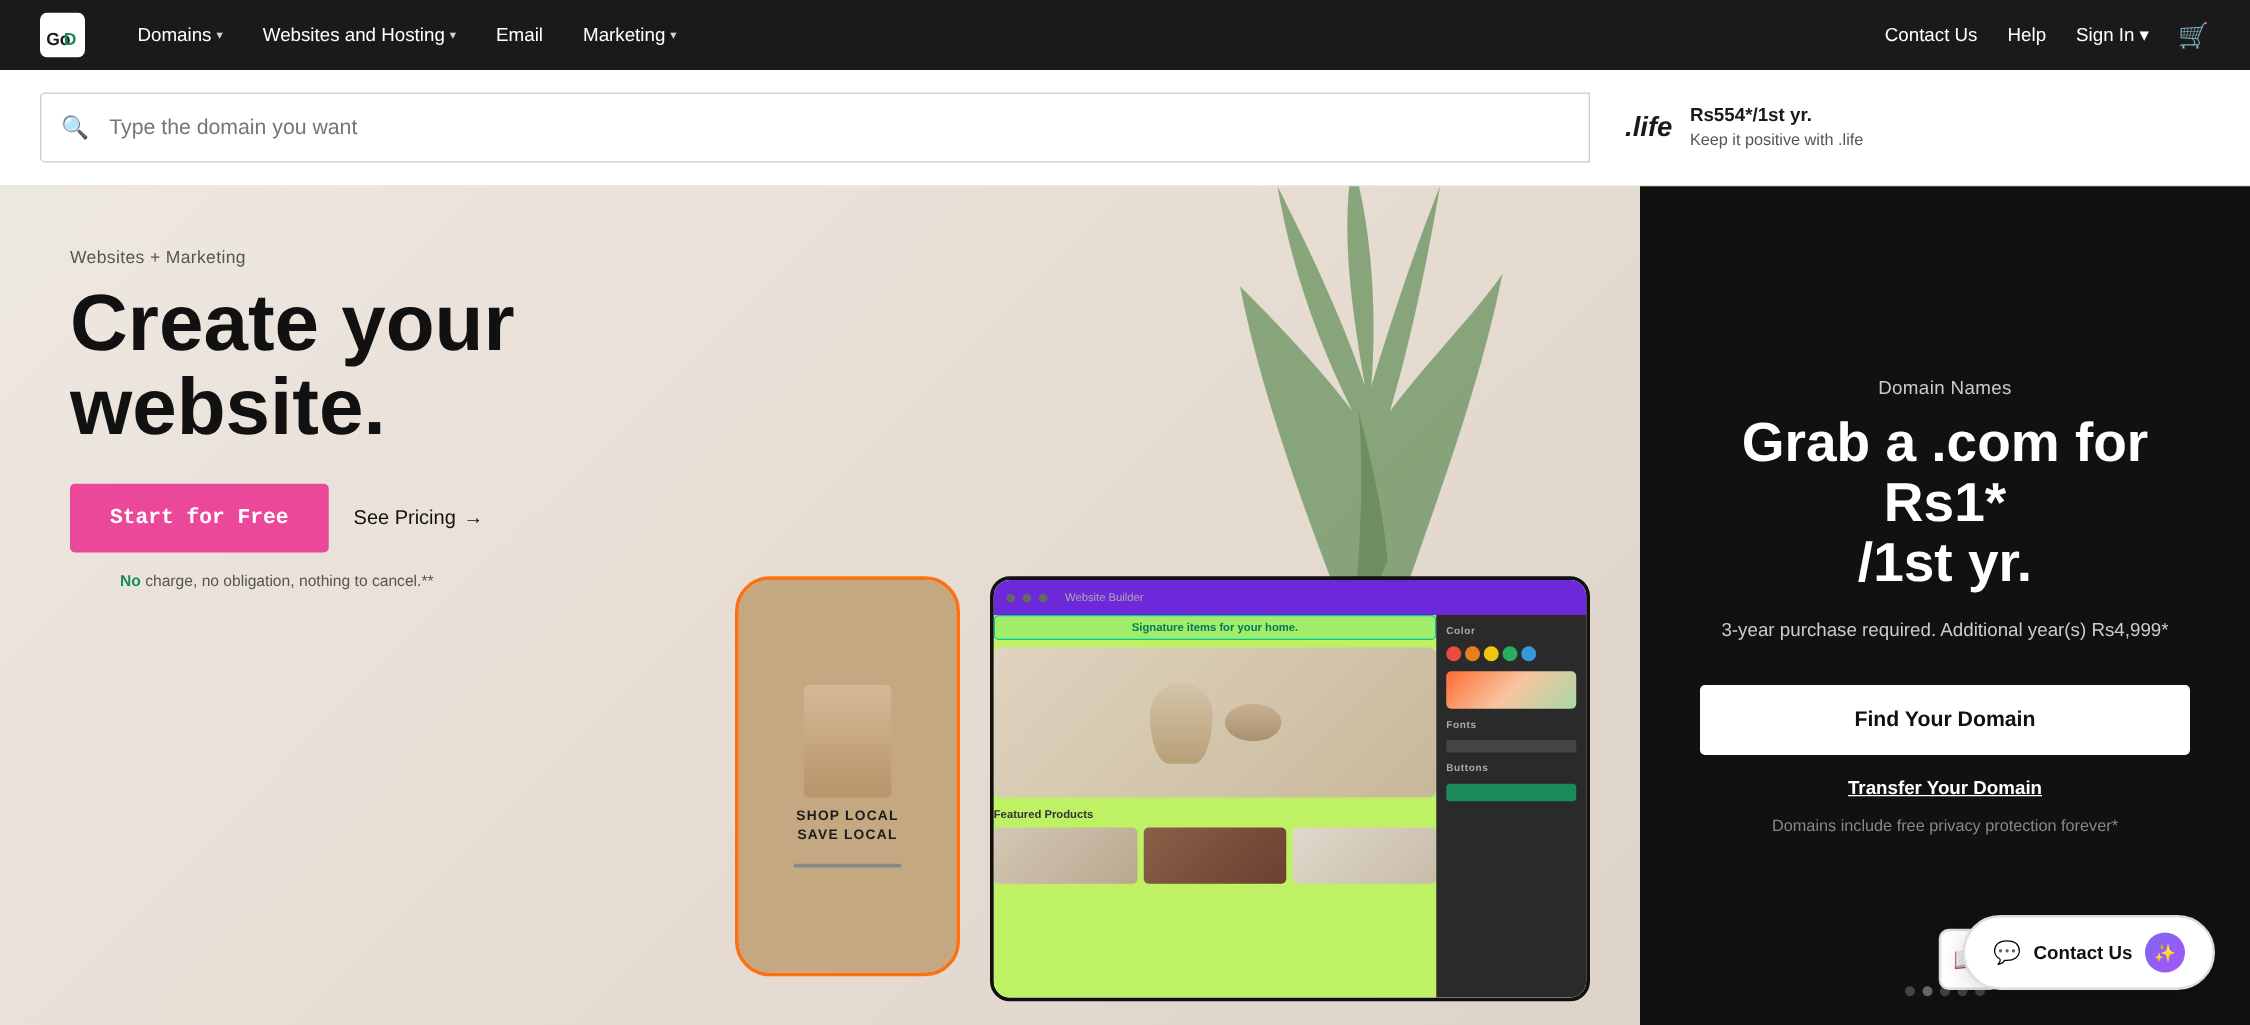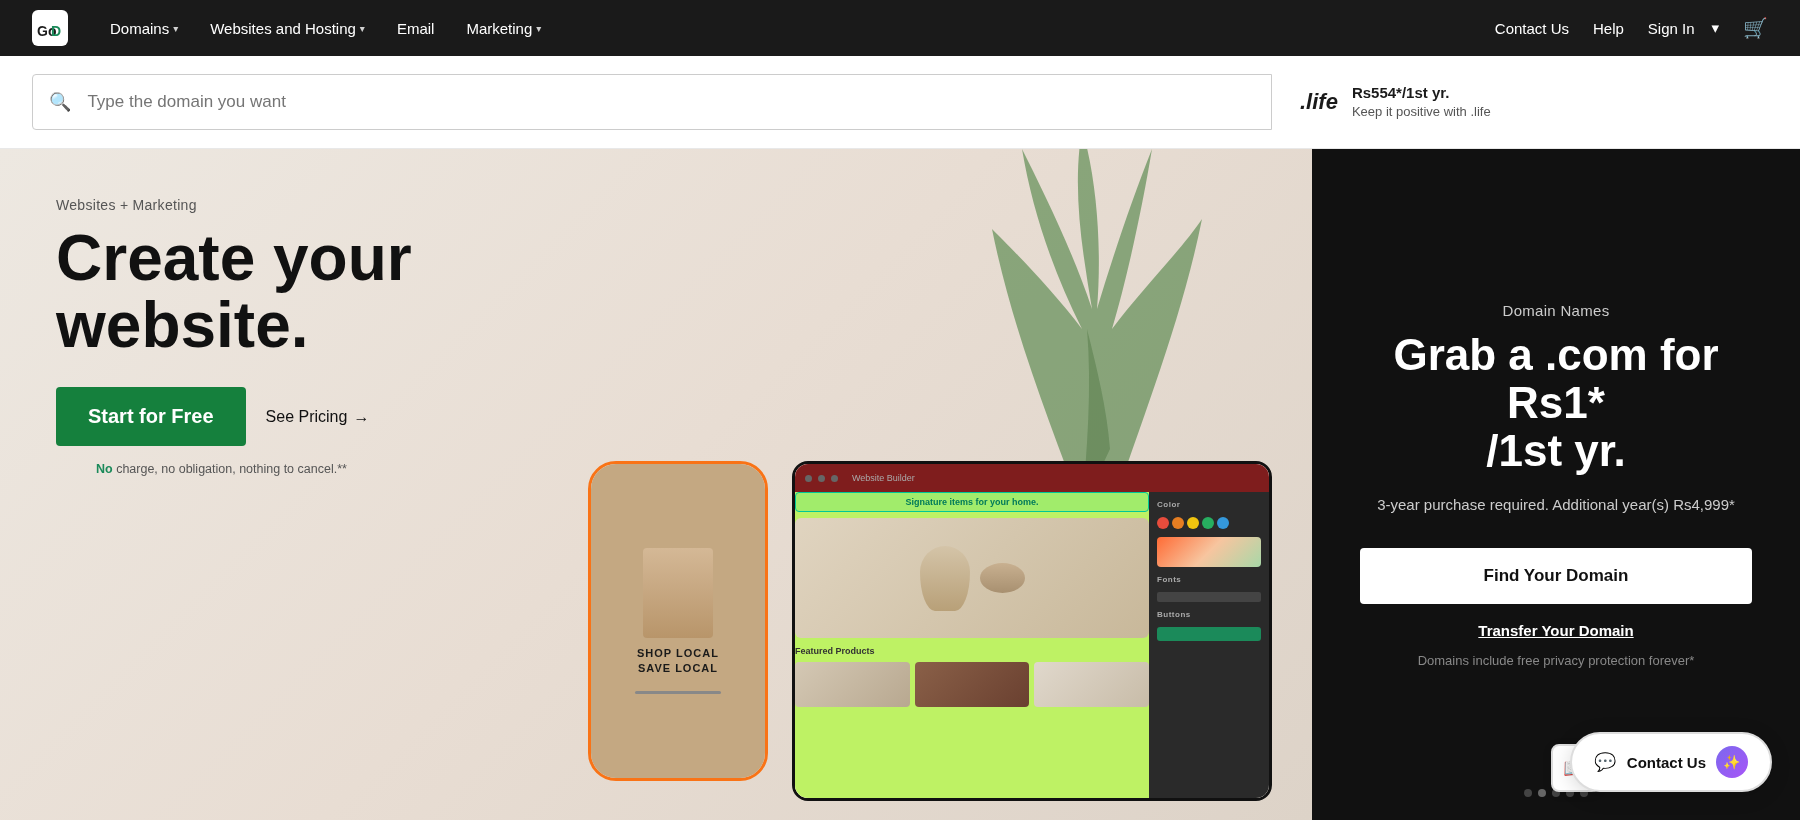--- a/index.html
+++ b/index.html
@@ -55,21 +55,21 @@
       font-size: 15px;
       cursor: pointer;
       white-space: nowrap;
     }
     .sign-in-btn {
       color: #fff;
       font-size: 15px;
       cursor: pointer;
       display: flex;
       align-items: center;
-      gap: 17px;
+      gap: 4px;
     }
     .cart-icon {
       color: #fff;
       font-size: 20px;
       cursor: pointer;
     }
 
     
     .search-section {
       background: #fff;
@@ -178,29 +178,30 @@
       margin-bottom: 28px;
       max-width: 420px;
     }
     .hero-buttons {
       display: flex;
       align-items: center;
       gap: 20px;
       margin-bottom: 16px;
     }
     .start-free-btn {
-      background: #15803d;
+      background: #ec4899;
       color: #fff;
       border: none;
       padding: 18px 32px;
-      font-size: 20px;
+      font-size: 17px;
       font-weight: 600;
       cursor: pointer;
       border-radius: 4px;
       white-space: nowrap;
+      font-family: Liberation Mono, monospace;
     }
     .see-pricing-link {
       font-size: 16px;
       color: #111;
       font-weight: 500;
       cursor: pointer;
       display: flex;
       align-items: center;
       gap: 6px;
       text-decoration: none;
@@ -278,21 +279,21 @@
       position: relative;
     }
     .tablet-screen {
       background: #f5f0eb;
       width: 100%;
       height: 100%;
       display: flex;
       flex-direction: column;
     }
     .tablet-header {
-      background: #7f1d1d;
+      background: #6d28d9;
       height: 28px;
       display: flex;
       align-items: center;
       padding: 0 10px;
       gap: 6px;
     }
     .tab-dot {
       width: 7px;
       height: 7px;
       border-radius: 50%;

